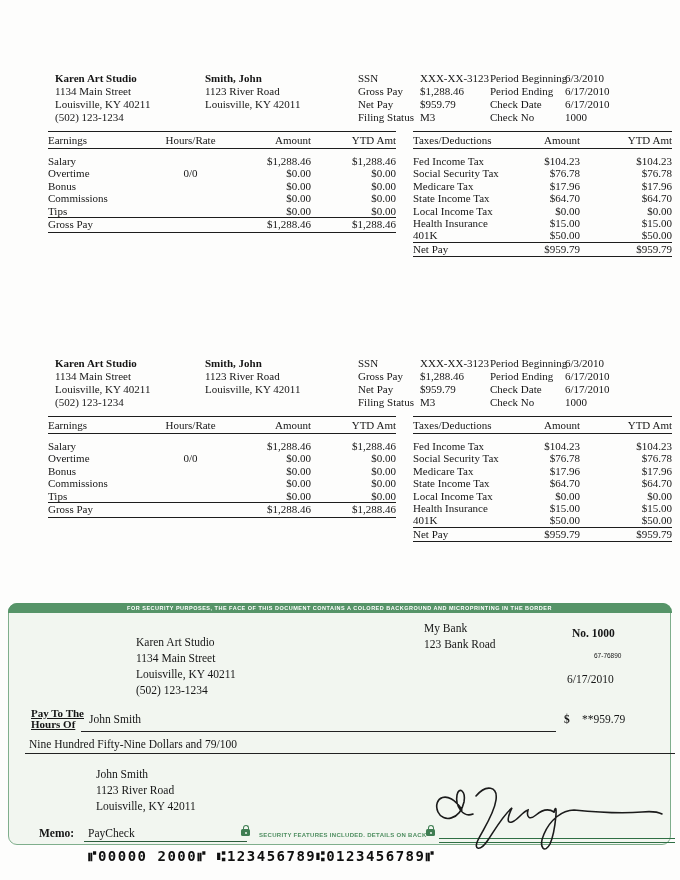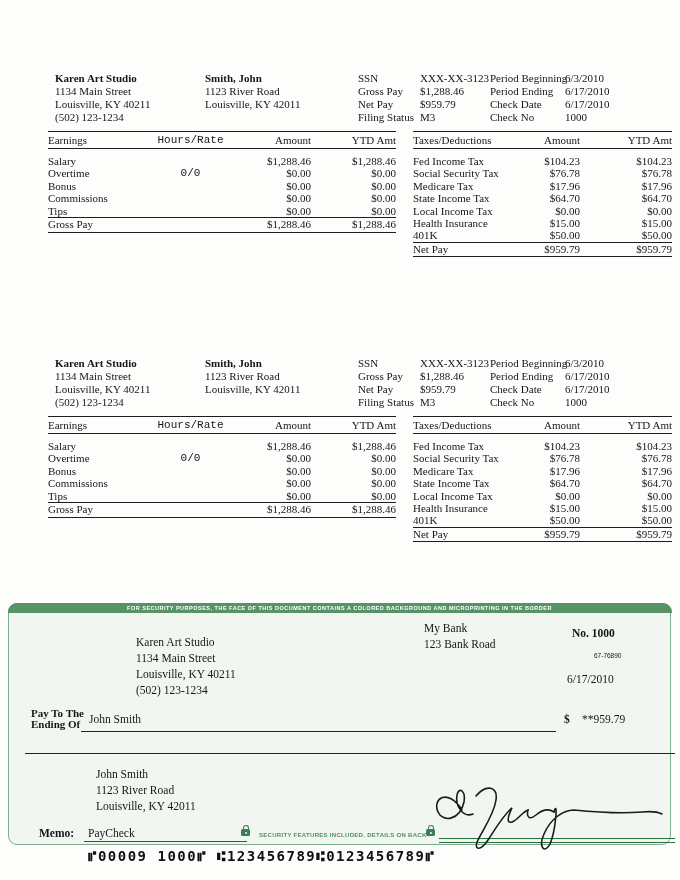--- a/index.html
+++ b/index.html
@@ -9,21 +9,21 @@
   #stub1{top:72px;} #stub2{top:357px;}
   .blk{position:absolute;font-size:11px;line-height:13px;white-space:nowrap;}
   .b{font-weight:bold;}
   .ptable{position:absolute;border-collapse:collapse;font-size:11px;table-layout:fixed;}
   .ptable th,.ptable td{padding:0;font-weight:normal;line-height:12.4px;height:12.4px;overflow:hidden;white-space:nowrap;}
   .ptable thead tr{border-top:1.2px solid #1d1d1d;border-bottom:1.2px solid #1d1d1d;margin-left:29px;}
   .ptable thead th{line-height:16px;height:16px;}
   .ptable tr.sp td{height:6px;line-height:6px;}
   .ptable tr.total{border-top:1.2px solid #1d1d1d;border-bottom:1.6px solid #1d1d1d;}
   .ptable tr.total td{line-height:13.5px;height:13.5px;}
-  .l{text-align:left;}.c{text-align:center;font-family:Liberation Mono, monospace;}.r{text-align:right;}
+  .l{text-align:left;}.c{text-align:center;}.r{text-align:right;}
   
   .check{position:absolute;left:8px;top:603px;width:661px;height:240px;background:#f2f6f0;
          border:1.5px solid #7fae8c;border-radius:9px;}
   .band{position:absolute;left:-1.5px;top:-1.5px;width:664px;height:10px;background:#569468;
         border-radius:9px 9px 0 0;text-align:center;color:#ffffff;
         font-family:"Liberation Sans","DejaVu Sans",sans-serif;font-size:5.5px;line-height:10px;
         letter-spacing:.5px;font-weight:bold;overflow:hidden;}
   .ck{position:absolute;font-size:11.5px;line-height:16px;white-space:nowrap;}
   .uline{position:absolute;border-bottom:1.2px solid #222222;height:1px;}
   .dline{position:absolute;height:3px;border-top:1.4px solid #2f6f44;border-bottom:1.4px solid #2f6f44;}
@@ -368,29 +368,30 @@
 
     <div class="ck" style="left:415px;top:16px;">
       <div>My Bank</div>
       <div>123 Bank Road</div>
     </div>
 
     <div class="ck b" style="left:563px;top:21px;">No. 1000</div>
     <div class="ck tiny" style="left:585px;top:48px;font-size:6.5px;line-height:8px;">67-76890</div>
     <div class="ck" style="left:558px;top:67px;">6/17/2010</div>
 
-    <div class="ck b" style="left:22px;top:104px;font-size:11px;line-height:10.5px;">
+    <div class="ck b" style="left:22px;top:104px;font-size:11px;line-height:10.5px;text-decoration:underline;">
       <div>Pay To The</div>
-      <div>Ending Of</div>
+      <div>Hours Of</div>
     </div>
     <div class="ck" style="left:80px;top:107px;">John Smith</div>
     <div class="uline" style="left:72px;top:126px;width:475px;"></div>
     <div class="ck b" style="left:555px;top:107px;">$</div>
     <div class="ck" style="left:573px;top:107px;">**959.79</div>
 
+    <div class="ck" style="left:20px;top:132px;">Nine Hundred Fifty-Nine Dollars and 79/100</div>
     <div class="uline" style="left:16px;top:148px;width:650px;"></div>
 
     <div class="ck" style="left:87px;top:162px;">
       <div>John Smith</div>
       <div>1123 River Road</div>
       <div>Louisville, KY 42011</div>
     </div>
 
     <div class="ck b" style="left:30px;top:221px;text-align:right;">Memo:</div>
     <div class="ck" style="left:79px;top:221px;">PayCheck</div>
@@ -404,15 +405,15 @@
   </section>
 
   <svg class="sig" width="245" height="85" viewBox="0 0 245 85">
     <g fill="none" stroke="#1b1b1b" stroke-width="1.6" stroke-linecap="round">
       <path d="M34,40 C20,18 4,28 10,42 C15,53 32,50 36,32 C38,21 31,16 29,25 C27,36 35,48 45,44"></path>
       <path d="M48,26 C58,14 70,16 68,30 C66,44 56,58 50,70 C45,80 52,82 60,70 C68,58 76,44 84,38 C80,46 78,54 84,52 C90,50 94,42 100,40 C98,48 102,50 108,45 C114,40 120,38 126,42"></path>
       <path d="M126,42 C130,28 128,60 122,74 C117,84 110,78 116,64 C122,50 134,40 146,40 C166,42 192,44 214,42 C224,41 230,42 234,44"></path>
     </g>
   </svg>
 
-  <div class="micr">⑈00009 1000⑈ ⑆123456789⑆0123456789⑈</div>
+  <div class="micr">⑈00000 2000⑈ ⑆123456789⑆0123456789⑈</div>
 
 </div>
 
 </body></html>

